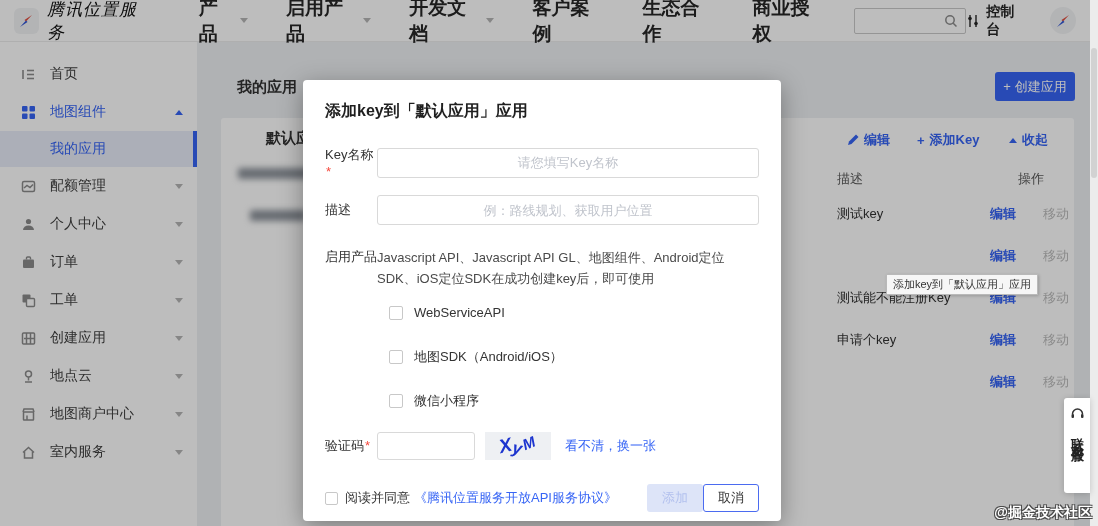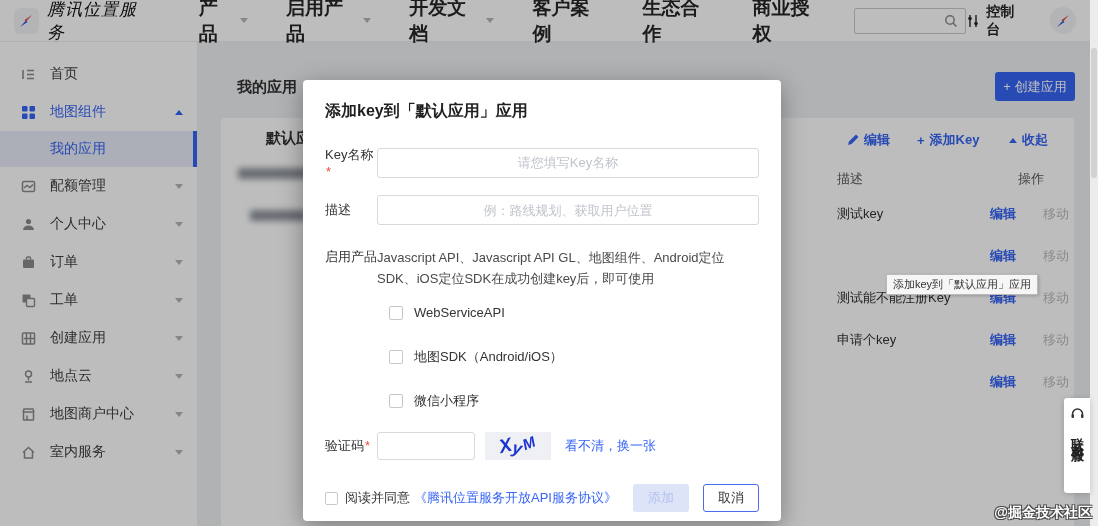--- a/index.html
+++ b/index.html
@@ -67,21 +67,21 @@
   .captcha-input { width:98px; height:28px; border:1px solid #d9d9d9; border-radius:3px; outline:none; padding:0 8px; }
   .captcha-img { width:66px; height:28px; margin-left:10px; background:#eef0f3; display:flex; align-items:center; justify-content:center; overflow:hidden; }
   .cap-g { color:#1d35cf; font-weight:bold; font-style:italic; display:inline-block; }
   .g1 { font-size:19px; transform:rotate(-14deg); }
   .g2 { font-size:17px; transform:rotate(12deg) translateY(3px); margin-left:1px; }
   .g3 { font-size:15px; transform:rotate(-22deg) translateY(-4px); margin-left:2px; }
   .cap-refresh { margin-left:14px; color:#3765f5; font-size:13px; cursor:pointer; }
   .m-footer { margin-top:24px; display:flex; align-items:center; }
   .agree-text { font-size:13px; color:#333; margin-left:7px; }
   .agree-link { font-size:13px; color:#3765f5; margin-left:4px; cursor:pointer; }
-  .btns { margin-left:auto; display:flex; gap:14px; }
+  .btns { margin-left:auto; display:flex; gap:0; }
   .btn { width:56px; height:28px; border-radius:3px; font-size:13px; cursor:pointer; }
   .btn-add { background:#dde4f8; color:#b3c1ee; border:none; cursor:not-allowed; }
   .btn-cancel { background:#fff; color:#333; border:1px solid #4b6bf0; }
 
   
   .tooltip { position:absolute; left:886px; top:274px; background:#f6f6f6; border:1px solid #b9b9b9; box-shadow:1px 1px 3px rgba(0,0,0,0.2); font-size:11px; color:#333; padding:2px 6px; z-index:60; white-space:nowrap; }
   .contact { position:absolute; right:8px; top:398px; width:26px; height:95px; background:#fff; border-radius:3px 0 0 3px; box-shadow:0 1px 6px rgba(0,0,0,0.18); z-index:55; display:flex; flex-direction:column; align-items:center; padding-top:8px; cursor:pointer; }
   .contact-label { writing-mode:vertical-rl; font-size:13px; font-weight:600; color:#222; letter-spacing:4px; margin-top:6px; }
   .scrollbar { position:absolute; right:0; top:0; width:8px; height:526px; background:#ececec; z-index:45; }
   .scroll-thumb { position:absolute; left:1px; top:48px; width:6px; height:130px; border-radius:3px; background:#d2d2d2; }

